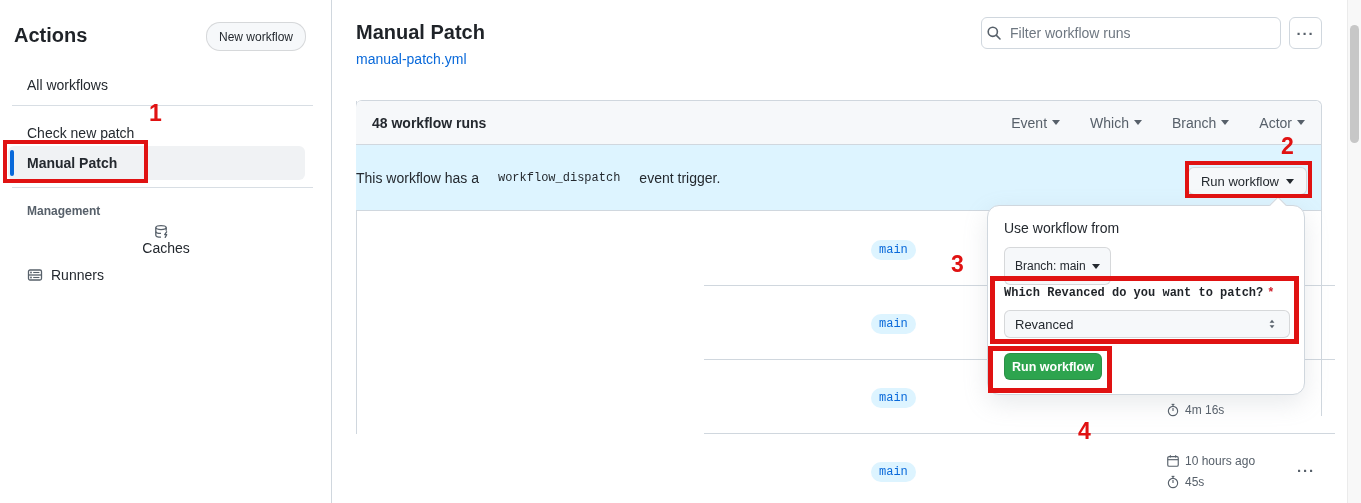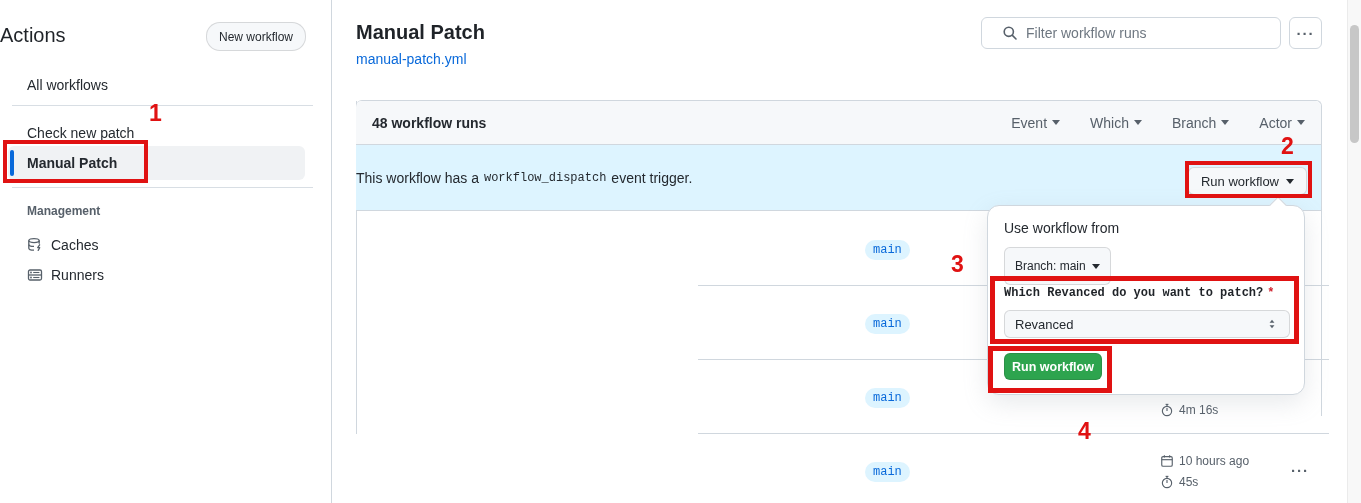--- a/index.html
+++ b/index.html
@@ -5,38 +5,38 @@
   * { margin:0; padding:0; box-sizing:border-box; }
   html,body { width:1361px; height:503px; overflow:hidden; background:#fff;
     font-family:"Liberation Sans","DejaVu Sans",sans-serif; color:#24292f; }
   #app { position:relative; width:1361px; height:503px; background:#fff; }
 
   
   .tab-indicator { position:absolute; left:222px; top:0; width:86px; height:3px; background:#fd8c73; }
 
   
   .sidebar { position:absolute; left:0; top:0; width:331px; height:503px; background:#fff; }
-  .sidebar-title { position:absolute; left:0; top:24px; font-size:20px; font-weight:400; color:#1f2328;text-align:center; }
+  .sidebar-title { position:absolute; left:14px; top:24px; font-size:20px; font-weight:700; color:#1f2328;text-align:center; }
   .new-workflow-btn { position:absolute; left:206px; top:22px; width:100px; height:29px;
     background:#f6f8fa; border:1px solid rgba(31,35,40,0.15); border-radius:14px;
     font-size:12px; color:#24292f; display:flex; align-items:center; justify-content:center; cursor:pointer; }
   .nav-item { position:absolute; left:8px; width:297px; height:30px; display:flex; align-items:center;
     padding-left:19px; font-size:14px; color:#24292f; border-radius:6px; cursor:pointer; }
   .nav-item.selected { background:#f0f2f4; font-weight:700; height:34px; }
   .accent-bar { position:absolute; left:10px; top:150px; width:4px; height:26px; background:#0969da; border-radius:2px; }
   .side-divider { position:absolute; left:12px; width:301px; height:1px; background:#d8dee4; }
   .section-label { position:absolute; left:27px; top:204px; font-size:12px; font-weight:600; color:#57606a; }
   .nav-icon { margin-right:8px; display:inline-flex; flex:0 0 auto; }
   .sidebar-sep { position:absolute; left:331px; top:0; width:1px; height:503px; background:#d0d7de; }
 
   
   .page-title { position:absolute; left:356px; top:21px; font-size:20px; font-weight:600; color:#1f2328; }
   .file-link { position:absolute; left:356px; top:51px; font-size:14px; color:#0969da; text-decoration:none; cursor:pointer; }
   .search-box { position:absolute; left:981px; top:17px; width:300px; height:32px; background:#fff;
-    border:1px solid #d0d7de; border-radius:6px; display:flex; align-items:center; padding:0 20px; }
+    border:1px solid #d0d7de; border-radius:6px; display:flex; align-items:center; padding:0 4px; }
   .search-box input { border:none; outline:none; flex:1; font-size:14px; color:#24292f; margin-left:8px;
     font-family:"Liberation Sans",sans-serif; background:transparent; }
   .search-box input::placeholder { color:#6e7781; }
   .more-btn { position:absolute; left:1289px; top:17px; width:33px; height:32px; background:#fff;
     border:1px solid #d0d7de; border-radius:6px; color:#57606a; font-size:15px; font-weight:700;
     display:flex; align-items:center; justify-content:center; letter-spacing:1px; cursor:pointer; }
 
   
   .card { position:absolute; left:356px; top:100px; width:966px; height:316px;
     border-top:1px solid #d0d7de; border-right:1px solid #d0d7de;
@@ -45,26 +45,26 @@
   .card-header { position:absolute; left:0; top:0; width:100%; height:44px; background:#f6f8fa;
     border-bottom:1px solid #d0d7de; border-top-left-radius:6px; border-top-right-radius:6px;
     display:flex; align-items:center; padding:0 16px; }
   .runs-count { font-size:14px; font-weight:600; color:#24292f; }
   .filters { margin-left:auto; display:flex; gap:30px; }
   .filter { font-size:14px; color:#57606a; display:flex; align-items:center; gap:5px; cursor:pointer; }
   .caret { width:0; height:0; border-left:4px solid transparent; border-right:4px solid transparent;
     border-top:5px solid currentColor; display:inline-block; }
   .banner { position:absolute; left:0; top:44px; width:100%; height:66px; background:#ddf4ff;
     border-bottom:1px solid #d0d7de; display:flex; align-items:center; font-size:14px; }
-  .banner code { font-family:"Liberation Mono","DejaVu Sans Mono",monospace; font-size:12px; margin:0 5px; }
+  .banner code { font-family:"Liberation Mono","DejaVu Sans Mono",monospace; font-size:12px; margin:0 19px; }
   .run-wf-btn { position:absolute; right:14px; top:22px; height:28px; padding:0 12px; background:#f6f8fa;
     border:1px solid rgba(31,35,40,0.15); border-radius:6px; font-size:13px; color:#24292f;
     display:flex; align-items:center; gap:7px; cursor:pointer; }
 
-  .run-row { position:absolute; left:8px; width:100%; height:74px; }
+  .run-row { position:absolute; left:14px; width:100%; height:74px; }
   .run-row.sep::before { content:""; position:absolute; left:334px; right:0; top:0; height:1px; background:#d0d7de; }
   .branch-badge { position:absolute; left:501px; top:29px; height:20px; line-height:20px; padding:0 8px;
     background:#ddf4ff; color:#0969da; border-radius:10px; font-size:12px;
     font-family:"Liberation Mono","DejaVu Sans Mono",monospace; cursor:pointer; }
   .meta { position:absolute; left:796px; font-size:12px; color:#57606a; display:flex; align-items:center; gap:5px; }
   .row-kebab { position:absolute; left:921px; top:22px; width:30px; height:30px; display:flex; align-items:center;
     justify-content:center; color:#57606a; font-size:15px; font-weight:700; letter-spacing:1px; cursor:pointer; }
 
   
   .scrollbar-track { position:absolute; left:1347px; top:0; width:14px; height:503px; background:#f8f8f8;
@@ -125,21 +125,21 @@
       <span>Check new patch</span>
     </div>
     <div class="nav-item selected" style="top:146px;">
       <span>Manual Patch</span>
     </div>
     <div class="accent-bar"></div>
     <div class="side-divider" style="top:187px;"></div>
 
     <div class="section-label">Management</div>
 
-    <div class="nav-item" style="top:230px;">
+    <div class="nav-item" style="top:224px;flex-direction:column;">
       <span class="nav-icon">
         <svg viewBox="0 0 16 16" width="16" height="16" fill="none" stroke="#57606a" stroke-width="1.3">
           <ellipse cx="7" cy="3.6" rx="5.2" ry="2"></ellipse>
           <path d="M1.8 3.6v3.8c0 1 2.3 1.9 5.2 1.9"></path>
           <path d="M1.8 7.4v3.8c0 1 2.3 1.9 5.2 1.9"></path>
           <path d="M12.2 3.6v3.1"></path>
           <path d="M12.6 7.8l-1.9 2.9h2l-1.5 2.7" stroke-linejoin="round" stroke-linecap="round"></path>
         </svg>
       </span>
       <span>Caches</span>

